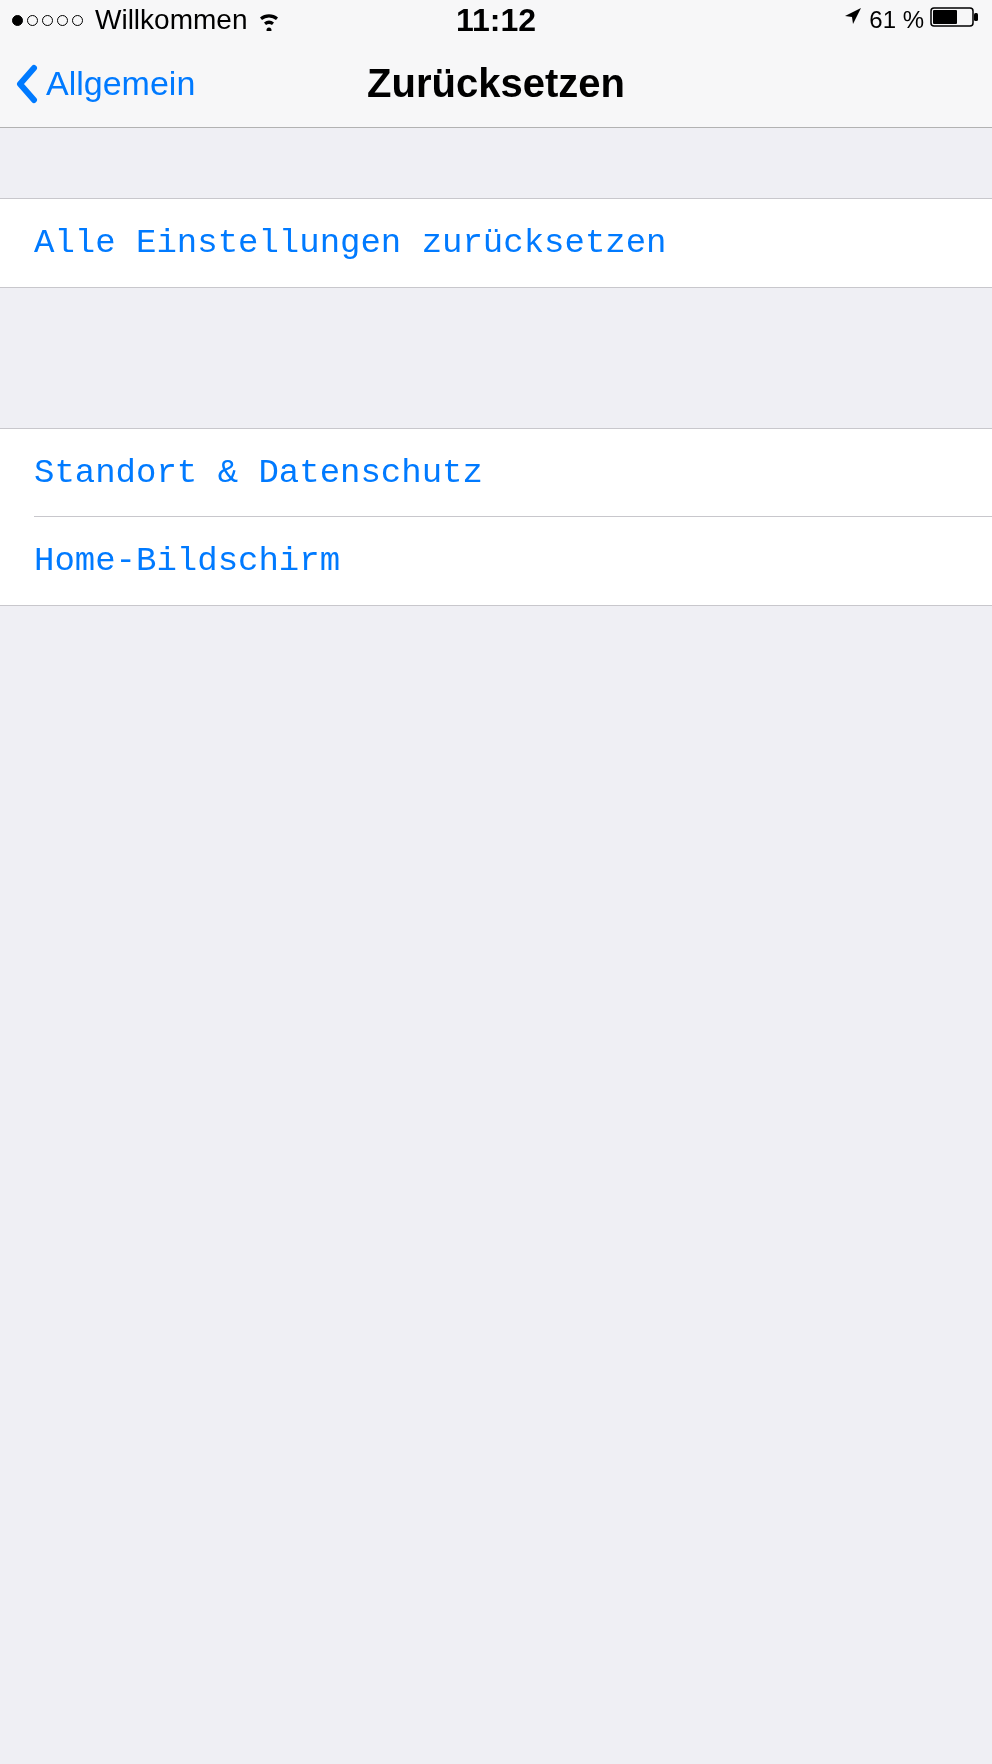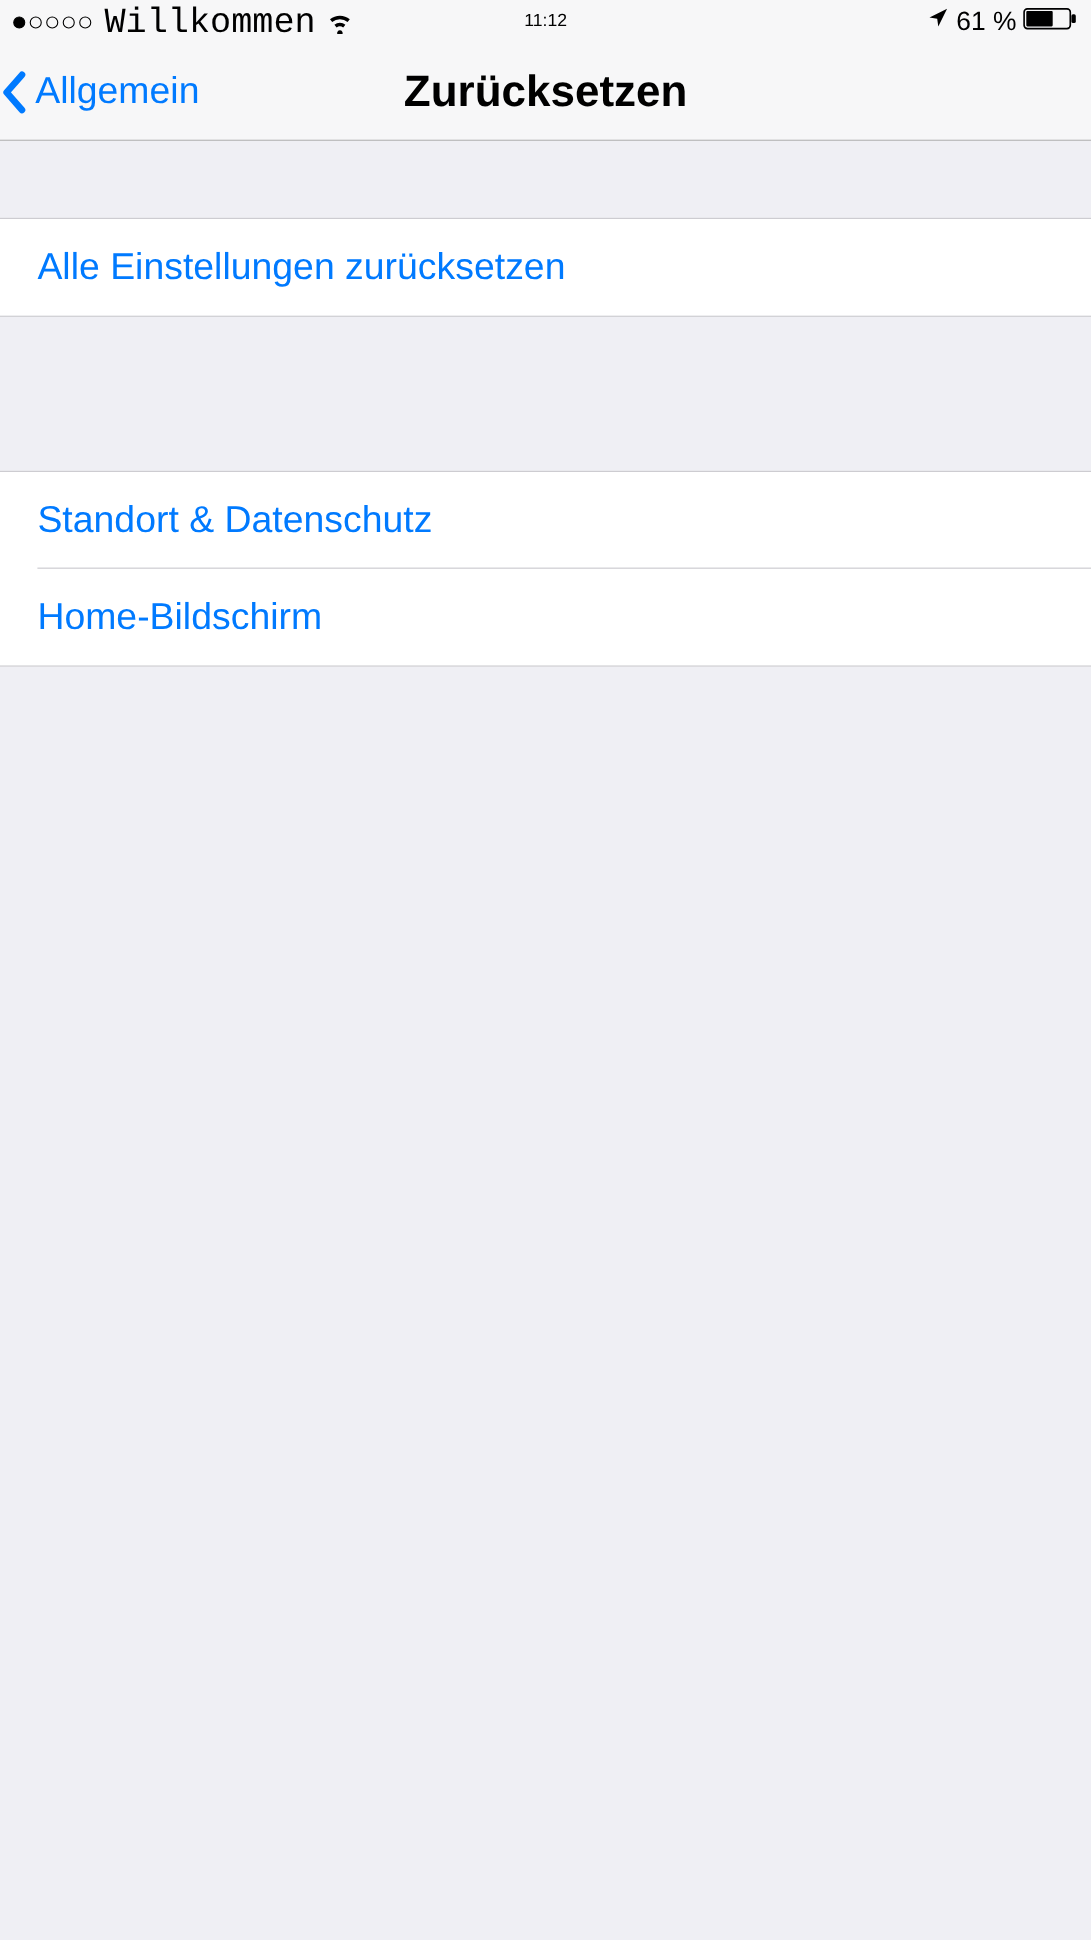--- a/index.html
+++ b/index.html
@@ -38,31 +38,30 @@
     .signal-dot {
       width: 11px;
       height: 11px;
       border-radius: 50%;
       border: 1.5px solid #000;
     }
     .signal-dot.filled {
       background: #000;
     }
     .carrier {
-      font-size: 32px;
+      font-size: 28px;
       margin-left: 4px;
-      font-family: Liberation Mono, monospace;
     }
     .wifi-icon {
       width: 28px;
       height: 22px;
     }
     .status-center {
-      font-weight: 400;
-      font-size: 16px;
+      font-weight: 700;
+      font-size: 32px;
       position: absolute;
       left: 50%;
       transform: translateX(-50%);
     }
     .status-right {
       display: flex;
       align-items: flex-start;
       gap: 6px;
     }
     .location-icon {
@@ -83,21 +82,21 @@
       border-bottom: 1px solid #b2b2b2;
       position: relative;
       display: flex;
       align-items: center;
     }
     .back-button {
       display: flex;
       align-items: center;
       color: #007aff;
       font-size: 34px;
-      padding-left: 0;
+      padding-left: 14px;
       cursor: pointer;
     }
     .chevron-back {
       width: 24px;
       height: 40px;
       margin-right: 8px;
     }
     .nav-title {
       position: absolute;
       left: 50%;
@@ -109,20 +108,21 @@
     .content {
       background: #efeff4;
     }
     .section-gap {
       height: 70px;
     }
     .section {
       background: #fff;
       border-top: 1px solid #c8c7cc;
       border-bottom: 1px solid #c8c7cc;
+      font-family: Liberation Mono, monospace;
     }
     .list-item {
       height: 88px;
       display: flex;
       align-items: center;
       padding-left: 34px;
       font-size: 34px;
       color: #007aff;
       cursor: pointer;
       position: relative;

